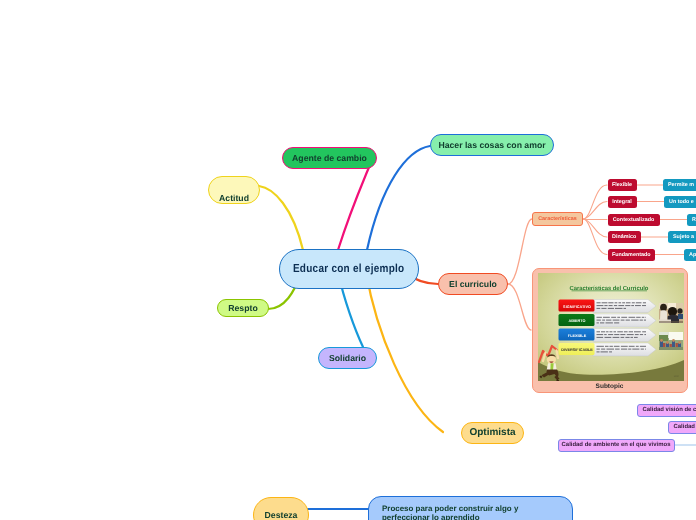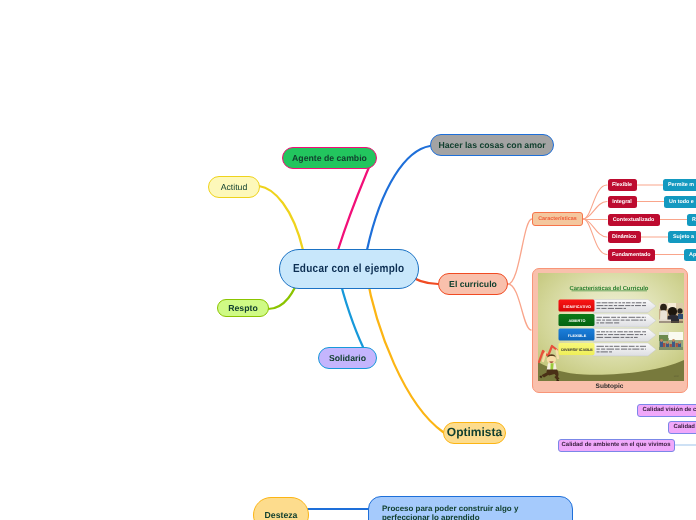--- a/index.html
+++ b/index.html
@@ -10,34 +10,34 @@
   svg#links{position:absolute;left:0;top:0;width:696px;height:520px;}
   .node{position:absolute;box-sizing:border-box;display:flex;align-items:center;
         justify-content:center;text-align:center;white-space:nowrap;line-height:1.15;}
 
   
   .pill{border-radius:999px;border-style:solid;}
   .center-node{left:279px;top:249px;width:140px;height:40px;border-width:1.6px;
       background:#C8E7FB;border-color:#1B72C4;color:#0C2E52;
       font-size:11.6px;font-weight:bold;letter-spacing:.3px;}
   .center-node span{transform:scaleX(.862);transform-origin:center;}
-  .n-actitud{left:208px;top:176px;width:52px;height:22px;border-width:1.6px;
-      background:#FDF8BA;border-color:#EFD31C;color:#12402F;font-size:8.7px;font-weight:normal;}
+  .n-actitud{left:208px;top:176px;width:52px;height:28px;border-width:1.6px;
+      background:#FDF8BA;border-color:#EFD31C;color:#12402F;font-size:8.7px;font-weight:bold;align-items:flex-end;}
   .n-agente{left:282px;top:147px;width:95px;height:22px;border-width:1.6px;
       background:#22c55e;border-color:#F20F78;color:#12402F;font-size:8.7px;font-weight:bold;}
   .n-hacer{left:430px;top:134px;width:124px;height:22px;border-width:1.6px;
-      background:#a3a3a3;border-color:#1E6FD9;color:#12402F;font-size:8.7px;font-weight:bold;}
+      background:#86efac;border-color:#1E6FD9;color:#12402F;font-size:8.7px;font-weight:bold;}
   .n-curriculo{left:438px;top:273px;width:70px;height:22px;border-width:1.6px;
       background:#F9C0AC;border-color:#F04B23;color:#12402F;font-size:8.7px;font-weight:bold;align-items:center;}
   .n-respto{left:217px;top:299px;width:52px;height:18px;border-width:1.6px;
       background:#CFFA85;border-color:#8BC400;color:#12402F;font-size:8.7px;font-weight:bold;}
   .n-solidario{left:318px;top:347px;width:59px;height:22px;border-width:1.6px;
       background:#c4b5fd;border-color:#1799DA;color:#12402F;font-size:8.7px;font-weight:bold;}
-  .n-optimista{left:443px;top:422px;width:63px;height:22px;border-width:1.6px;
-      background:#FDDC8D;border-color:#FCB514;color:#12402F;font-size:12px;font-weight:bold;}
+  .n-optimista{left:461px;top:422px;width:63px;height:22px;border-width:1.6px;
+      background:#FDDC8D;border-color:#FCB514;color:#12402F;font-size:10px;font-weight:bold;}
   .n-desteza{left:253px;top:497px;width:56px;height:36px;border-width:1.6px;
       background:#FDDC8D;border-color:#FCB514;color:#12402F;font-size:8.7px;font-weight:bold;}
   .n-proceso{left:368px;top:496px;width:205px;height:38px;border:1.6px solid #1E6FD9;
       border-radius:13px;background:#A5CAFC;color:#12402F;
       font-size:7.95px;font-weight:bold;justify-content:flex-start;text-align:left;
       padding-left:13px;white-space:normal;line-height:1.16;}
   .n-proceso span{width:150px;position:relative;top:-2px;}
 
   
   .rect{border-radius:2.5px;}

